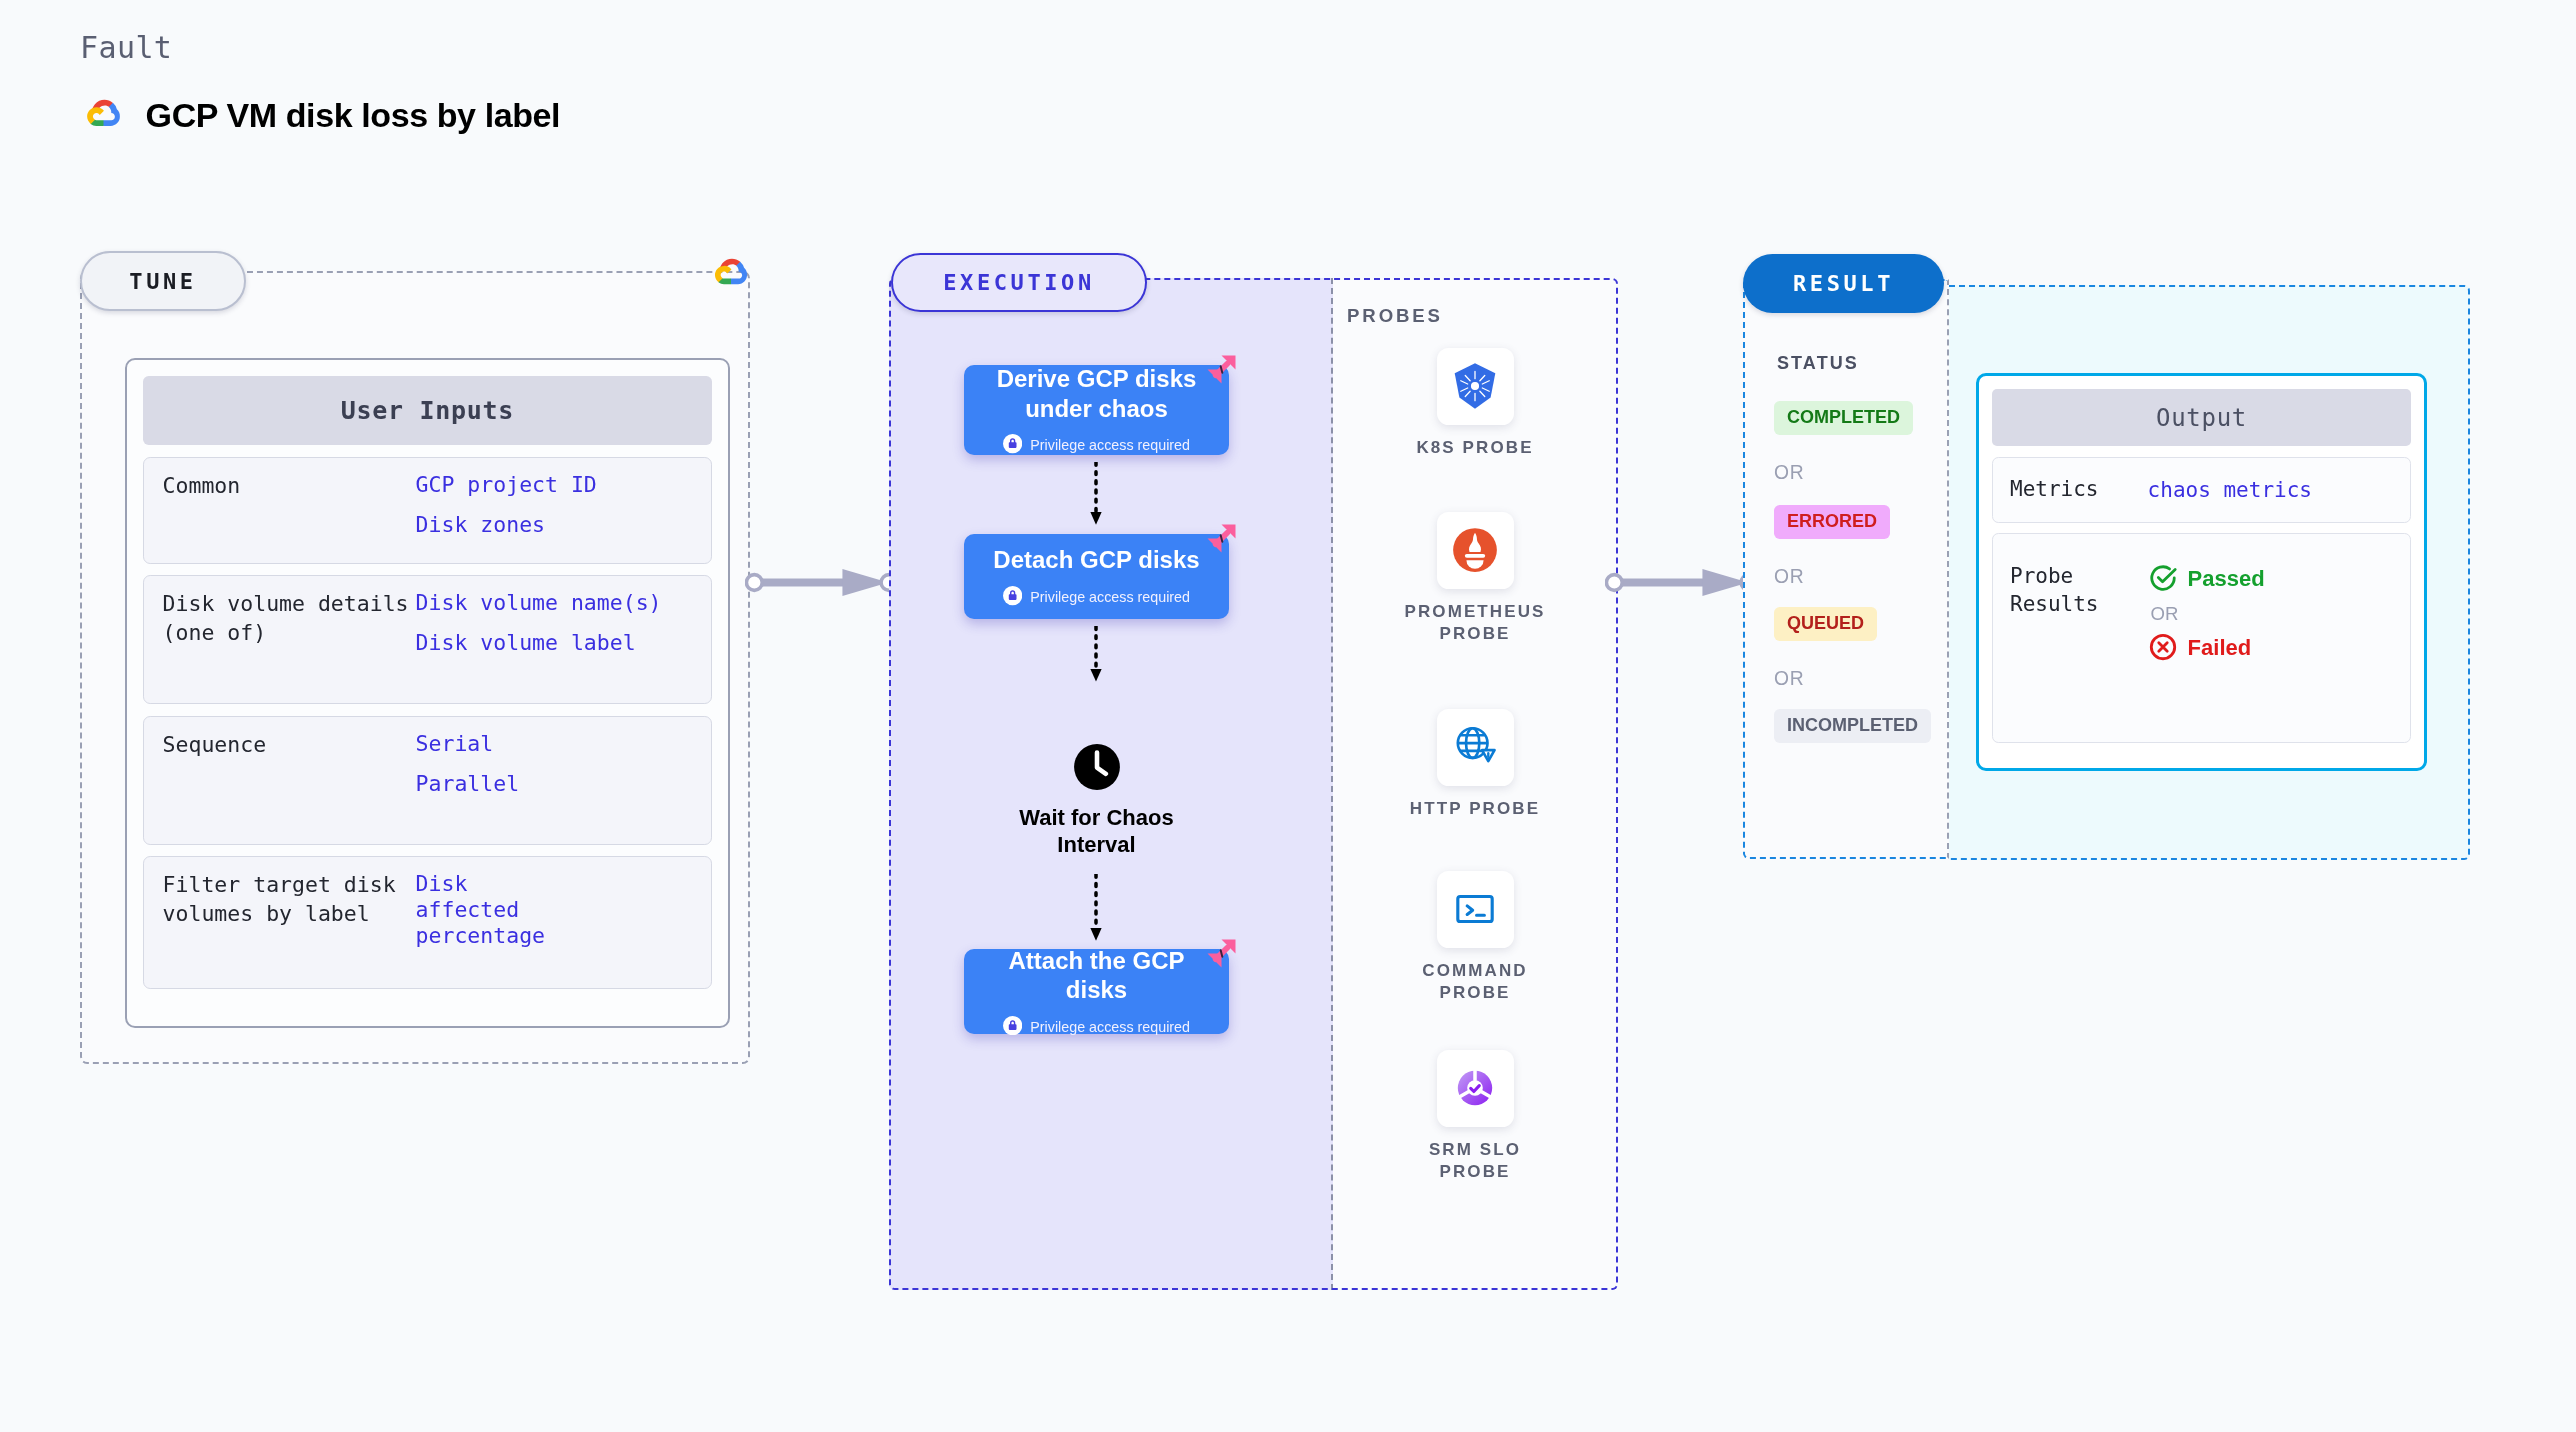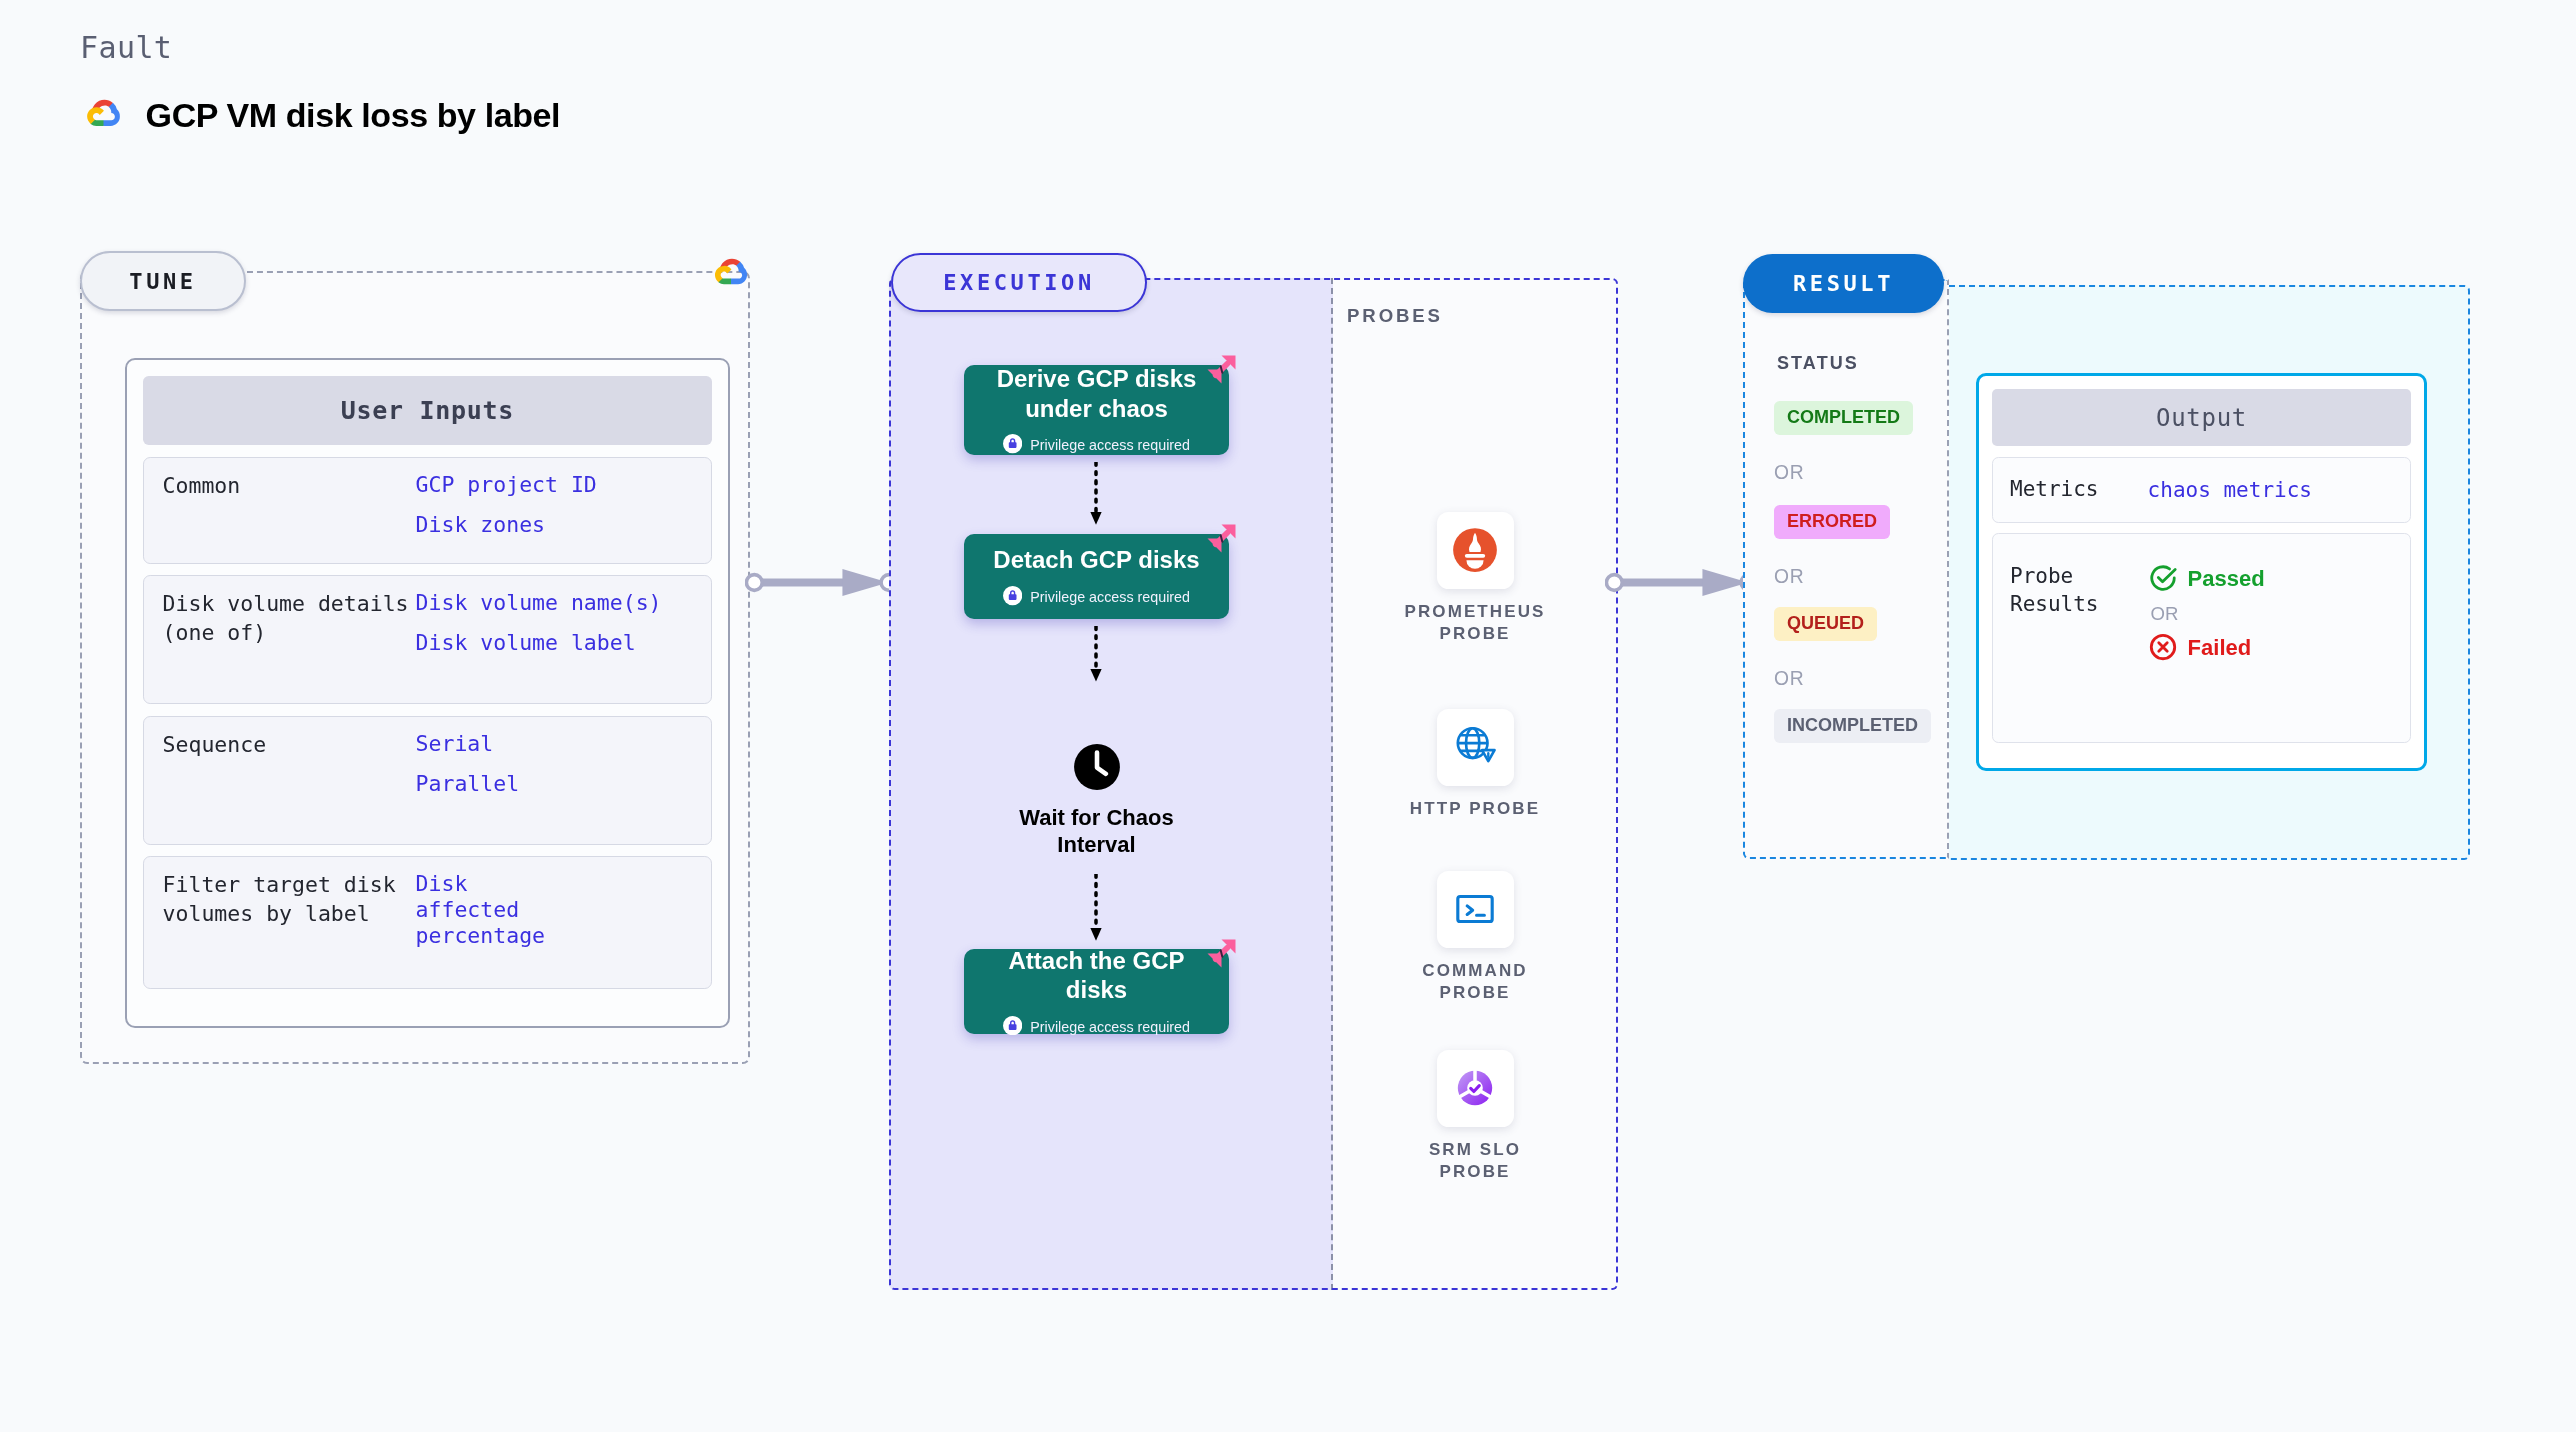--- a/index.html
+++ b/index.html
@@ -81,21 +81,21 @@
   .exec-pill {
     left: 891px; top: 253px; width: 256px; height: 59px;
     background: #e8e7fb; border: 2.1px solid #3b35d6; color: #3b35d6; font-size: 22px;
   }
   .probes-label {
     position: absolute; left: 1347px; top: 305px;
     font-size: 18.6px; font-weight: bold; color: #5b6072; letter-spacing: 2.9px;
   }
 
   .task-card {
-    position: absolute; background: #0f766e; border-radius: 10px;
+    position: absolute; background: #3b82f6; border-radius: 10px;
     box-shadow: 0 5px 11.5px rgba(60,50,180,0.28);
     display: flex; flex-direction: column; align-items: center; justify-content: center;
     padding: 14.3px 18.6px;
   }
   .task-title { color:#fff; font-size: 24px; font-weight: bold; text-align:center; line-height: 1.22; }
   .task-sub { display:flex; align-items:center; gap:8px; margin-top: 11.5px; }
   .task-sub-txt { color:#f2f1fe; font-size: 14.3px; }
   .ribbon { position: absolute; right: -8.6px; top: -12px; }
 
   .wait-node { position: absolute; display:flex; flex-direction:column; align-items:center; }
@@ -325,20 +325,34 @@
     <span class="ribbon">
       <svg width="33" height="33" viewBox="0 0 40 40">
         <path d="M20 3 L37 3 L37 20 Z" fill="#fb5f9d"></path>
         <path d="M3 20 L20 20 L20 37 Z" fill="#fb5f9d"></path>
         <path d="M13 27 L27 13" stroke="#fb5f9d" stroke-width="7" stroke-linecap="round"></path>
         <path d="M19 16 L21 24" stroke="#3b2340" stroke-width="2.4" stroke-linecap="round"></path>
       </svg>
     </span>
   </div>
 
+  <div class="probe-item" style="left:1396px; top:348px;">
+    <div class="probe-tile">
+      <span>
+        <svg width="52" height="52" viewBox="0 0 64 64">
+          <path d="M32 4 57 16.2 51.2 46 32 60 12.8 46 7 16.2z" fill="#326ce5"></path>
+          <g fill="#fff" stroke="#fff" stroke-width="1.6" stroke-linecap="round">
+            <circle cx="32" cy="32" r="4.2"></circle>
+            <path d="M32 14v9M32 41v9M14.5 25.5l8.5 4M41 34.5l8.5 4M49.5 25.5l-8.5 4M23 34.5l-8.5 4M20 45l6-6.5M44 45l-6-6.5M20 19l6 6.5M44 19l-6 6.5"></path>
+          </g>
+        </svg>
+      </span>
+    </div>
+    <div class="probe-name">K8S PROBE</div>
+  </div>
 
   <div class="probe-item" style="left:1396px; top:512px;">
     <div class="probe-tile">
       <span>
         <svg width="50" height="50" viewBox="0 0 64 64">
           <circle cx="32" cy="32" r="28" fill="#e6522c"></circle>
           <path d="M32 10c4 6 1 9 4.5 13.5 3 3.8 4 7 2.5 11H25c-1.5-4-.5-7.2 2.5-11C31 19 28 16 32 10z" fill="#fff"></path>
           <rect x="19" y="37" width="26" height="5" rx="2.5" fill="#fff"></rect>
           <path d="M21 45h22a11 11 0 0 1-22 0z" fill="#fff"></path>
         </svg>

